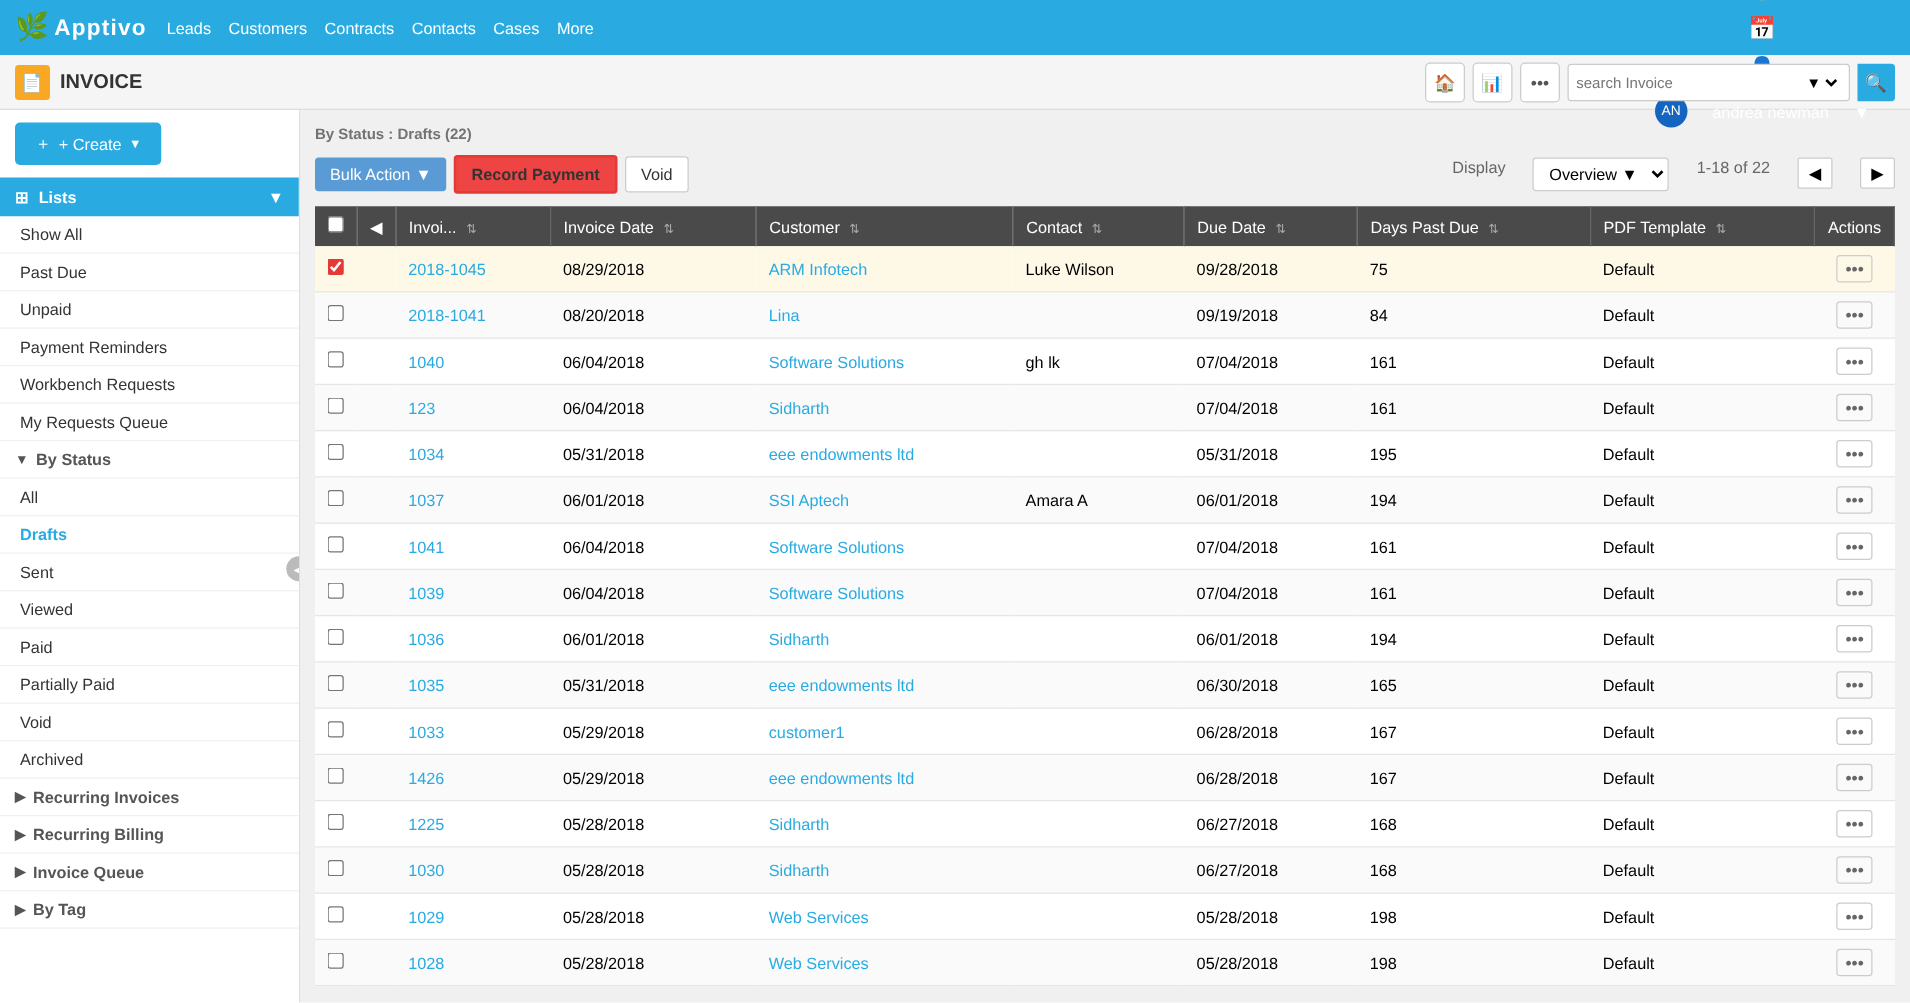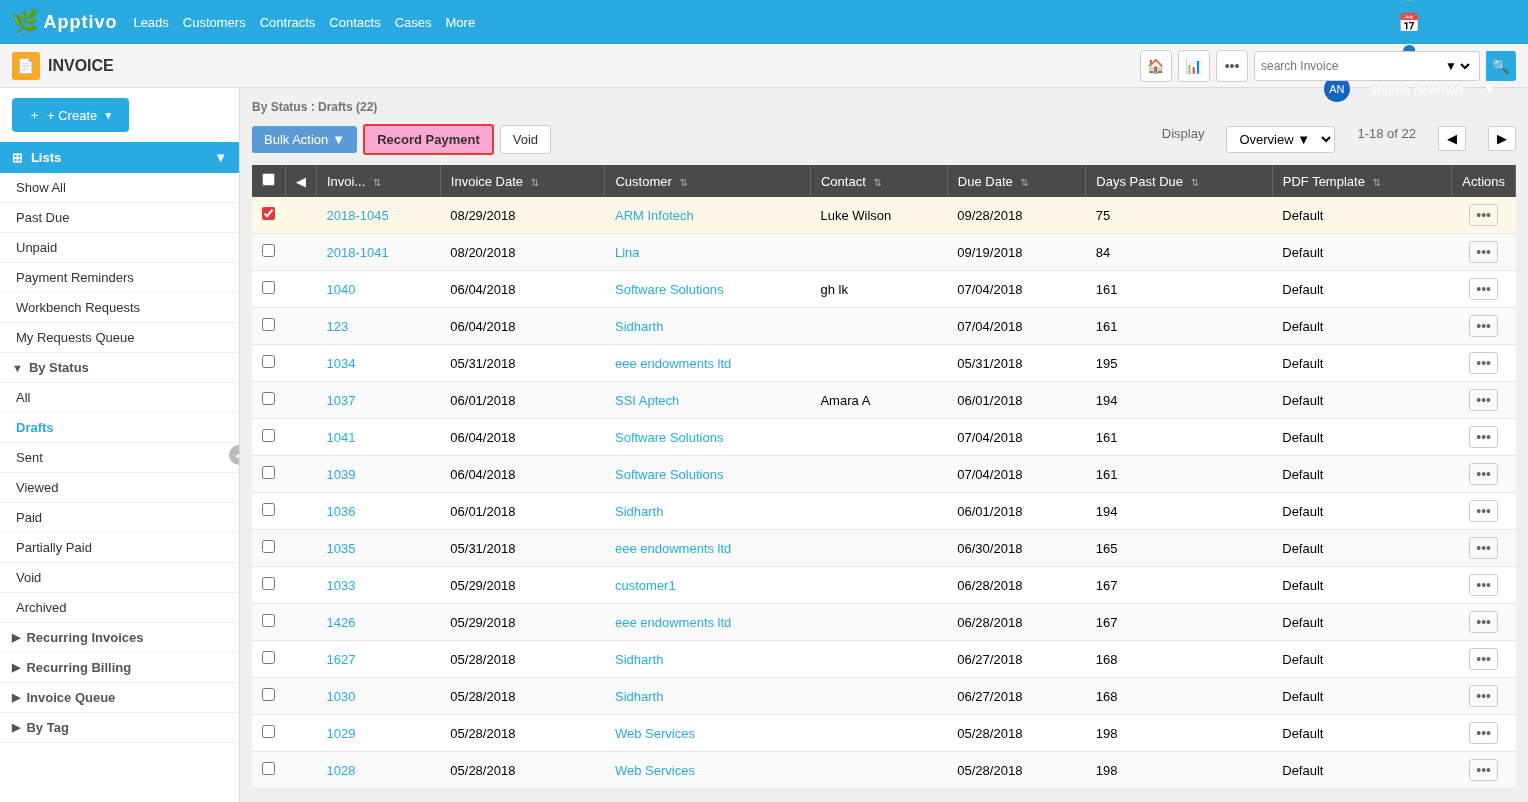--- a/index.html
+++ b/index.html
@@ -278,21 +278,21 @@
       border: none;
       padding: 6px 12px;
       border-radius: 3px;
       cursor: pointer;
       font-size: 13px;
       display: flex;
       align-items: center;
       gap: 4px;
     }
     .btn-record {
-      background: #f9a8d4;
+      background: #ef4444;
       color: #333;
       border: 2px solid #e53935;
       padding: 6px 12px;
       border-radius: 3px;
       cursor: pointer;
       font-size: 13px;
       font-weight: bold;
     }
     .btn-void {
       background: white;
@@ -780,21 +780,21 @@
     <td class="actions-col">
       <button class="actions-btn">•••</button>
     </td>
   </tr>
           <tr>
     <td class="checkbox-col">
       <input type="checkbox" style="">
     </td>
     <td></td>
     <td>
-      <a class="link-blue">1627</a>
+      <a class="link-blue">1225</a>
     </td>
     <td>05/28/2018</td>
     <td>
       <a class="link-blue">Sidharth</a>
     </td>
     <td></td>
     <td>06/27/2018</td>
     <td>168</td>
     <td>Default</td>
     <td class="actions-col">

